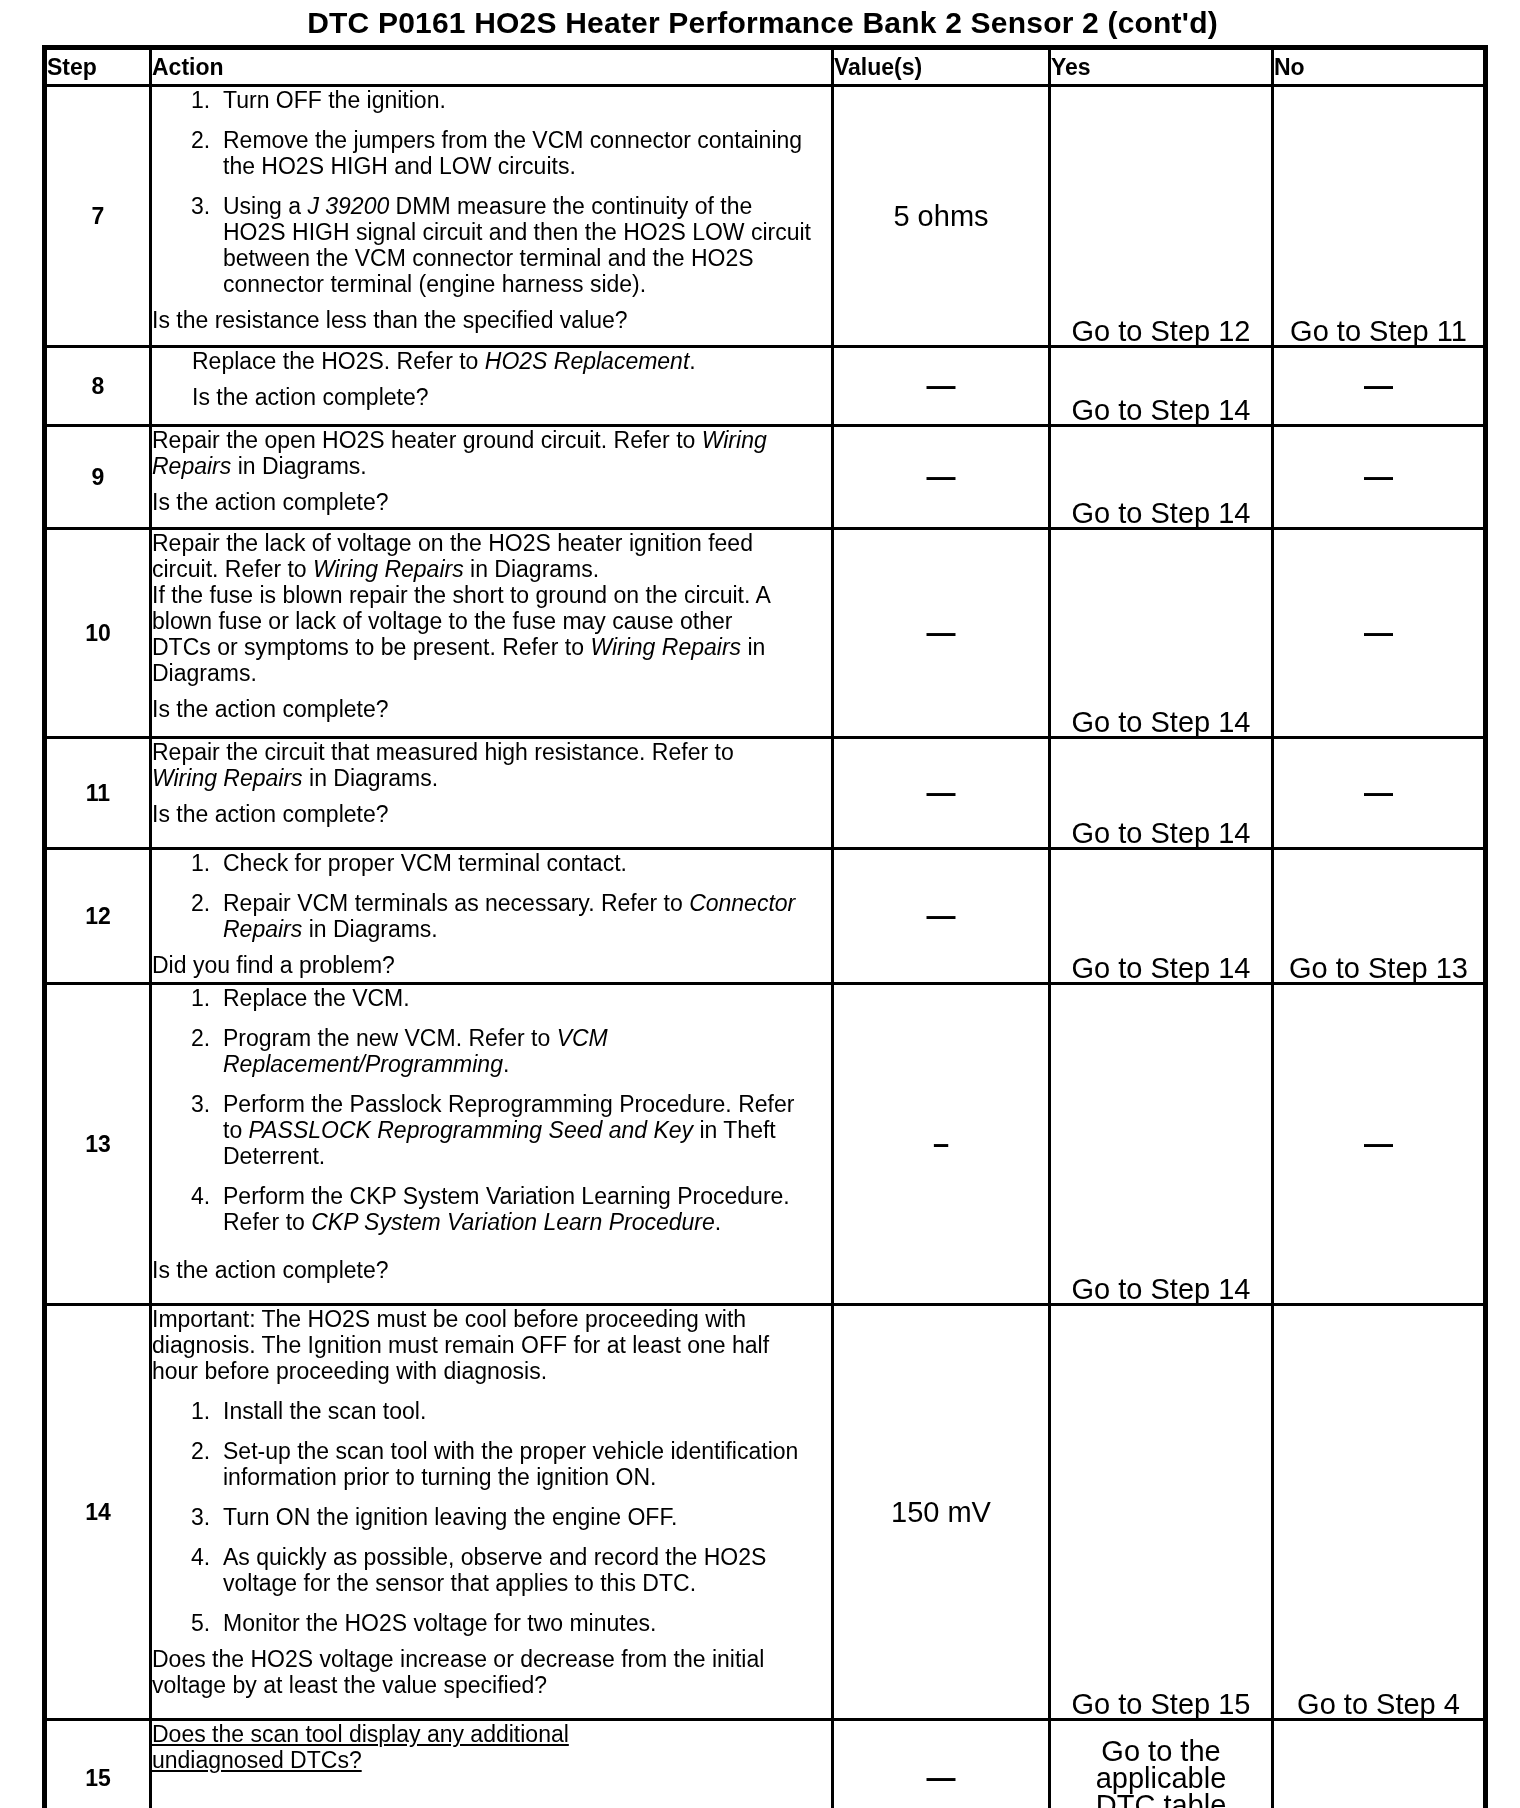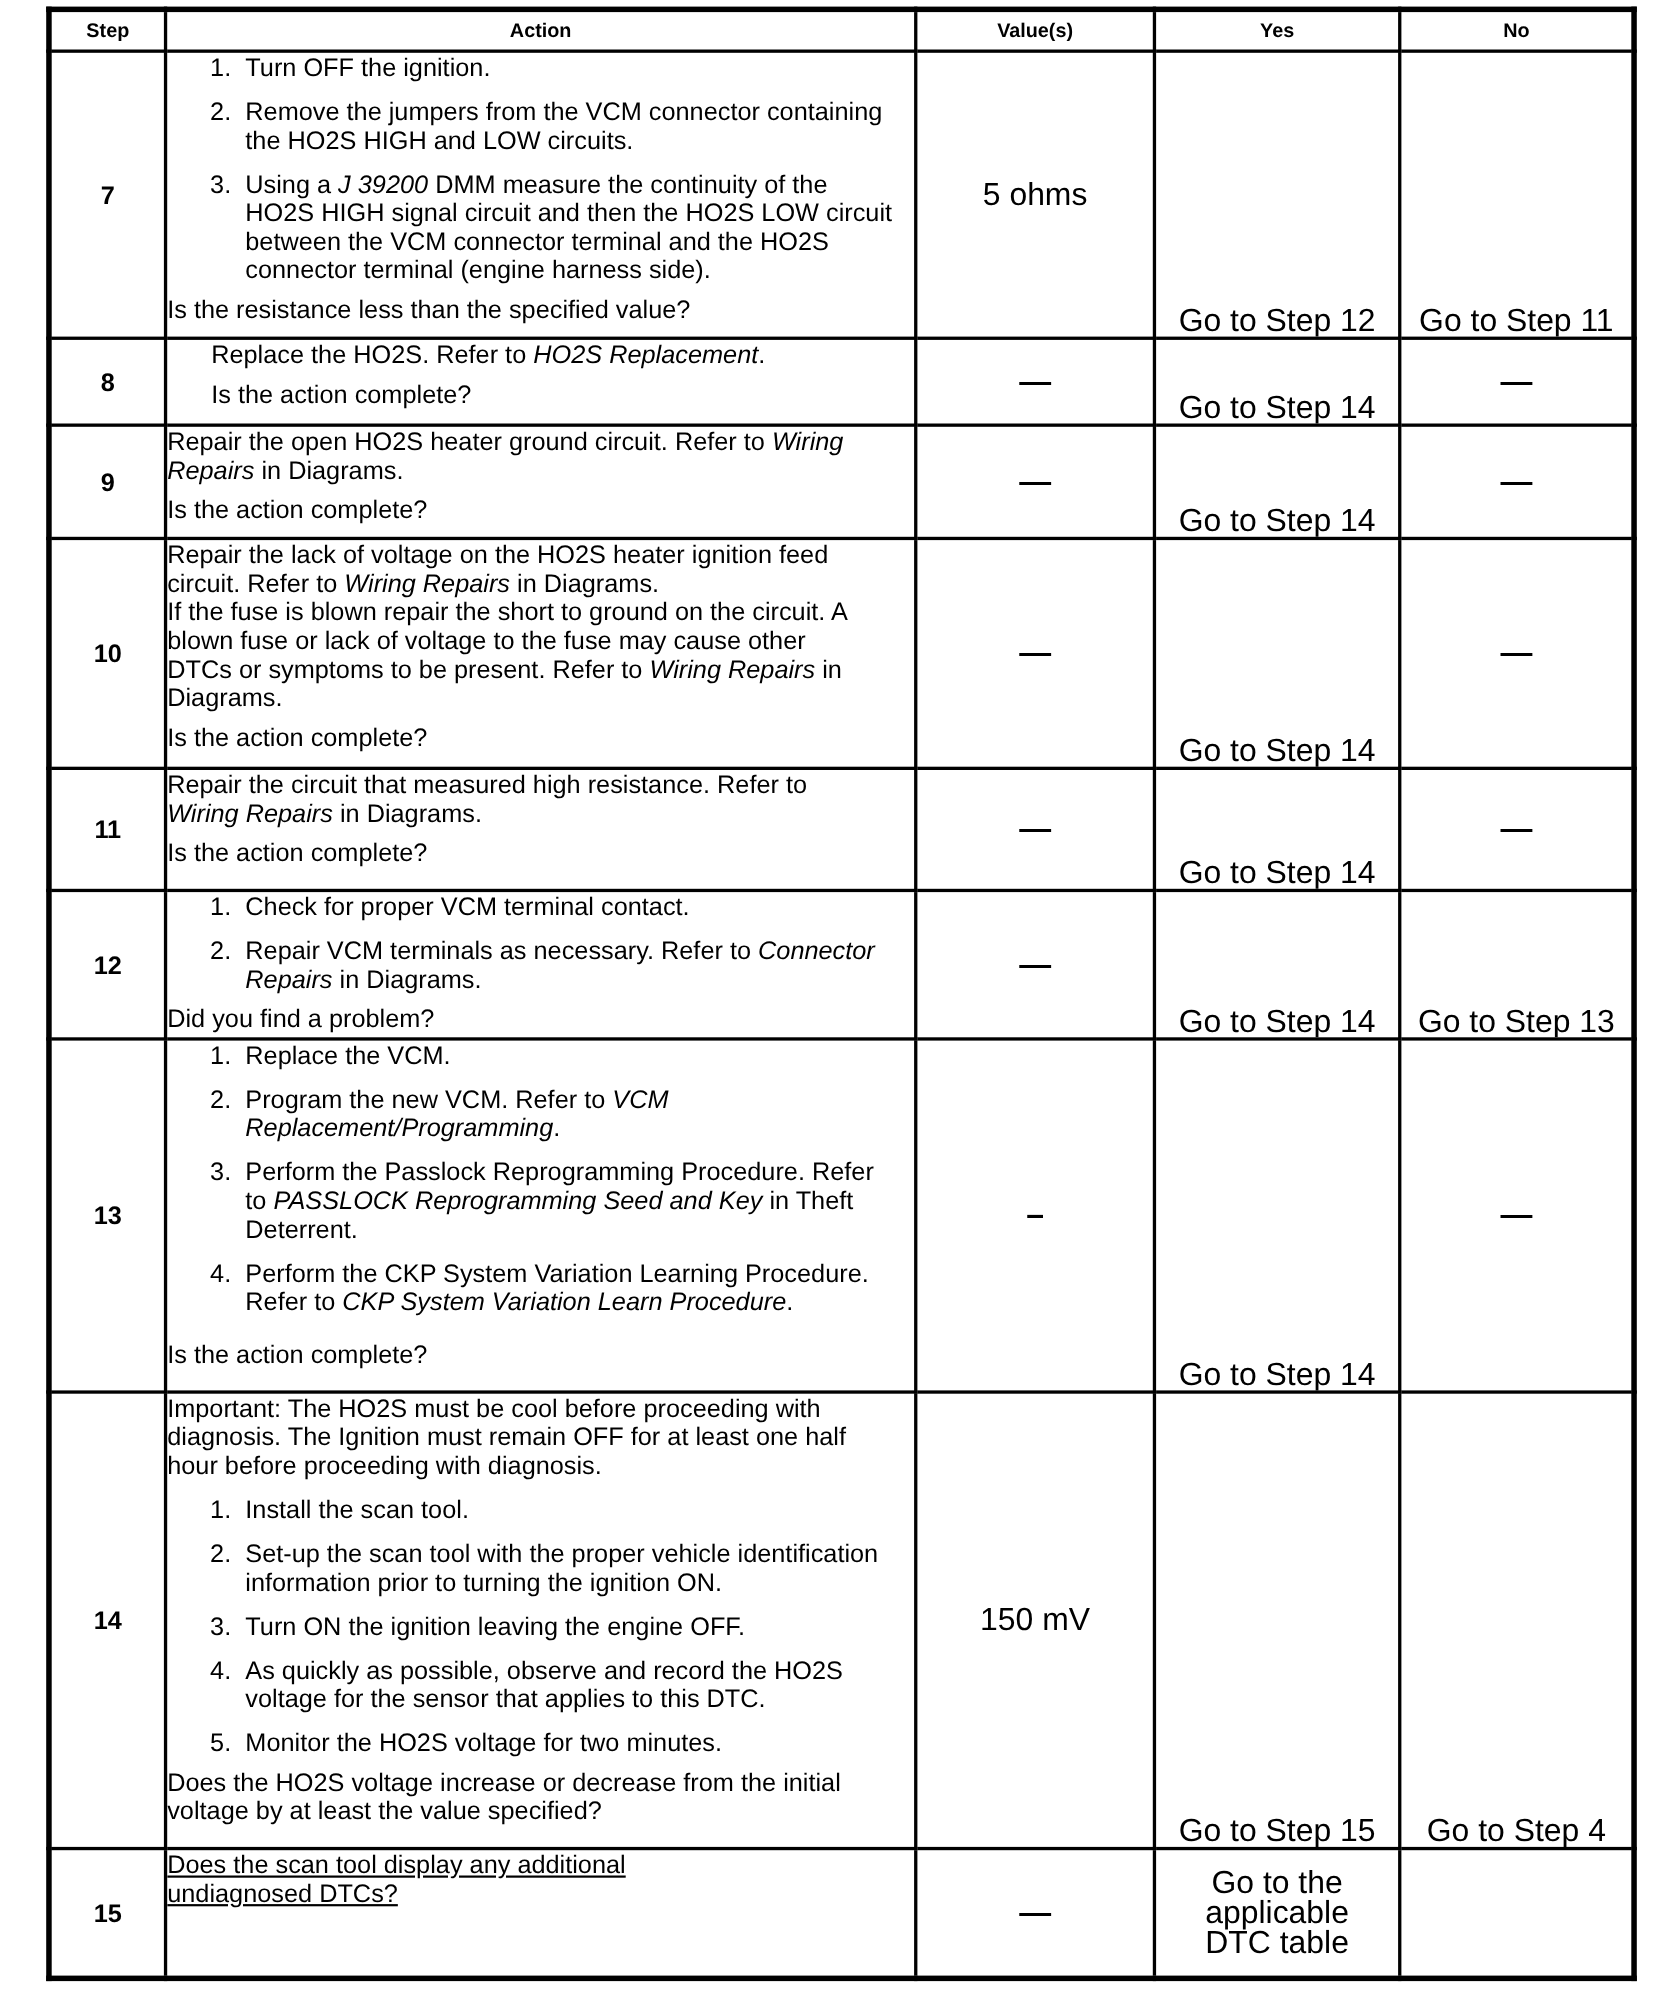--- a/index.html
+++ b/index.html
@@ -25,23 +25,23 @@
     table-layout:fixed;
     width:1441px;
     border:5px solid #000;
   }
   table.dtc th, table.dtc td{
     border:3px solid #000;
     padding:0;
     overflow:hidden;
   }
   th.hcell{
-    font-size:18px;
+    font-size:23px;
     font-weight:bold;
-    text-align:center;
+    text-align:left;
     height:34px;
     vertical-align:middle;
   }
   td.step{
     text-align:center;
     vertical-align:middle;
     font-size:23px;
     font-weight:bold;
   }
   td.action{
@@ -68,20 +68,21 @@
   td.vbot{vertical-align:bottom;padding-bottom:9px;}
   .i{font-style:italic;}
   .b{font-weight:normal;}
   .dash{font-weight:bold;}
   .goto{}
 </style>
 </head>
 <body>
 
 <div class="page">
+  <div class="title">DTC P0161 HO2S Heater Performance Bank 2 Sensor 2  (cont'd)</div>
   <table class="dtc">
     <colgroup>
       <col style="width:106px">
       <col style="width:682px">
       <col style="width:217px">
       <col style="width:223px">
       <col style="width:213px">
     </colgroup>
     <thead>
       <tr id="hrow">

